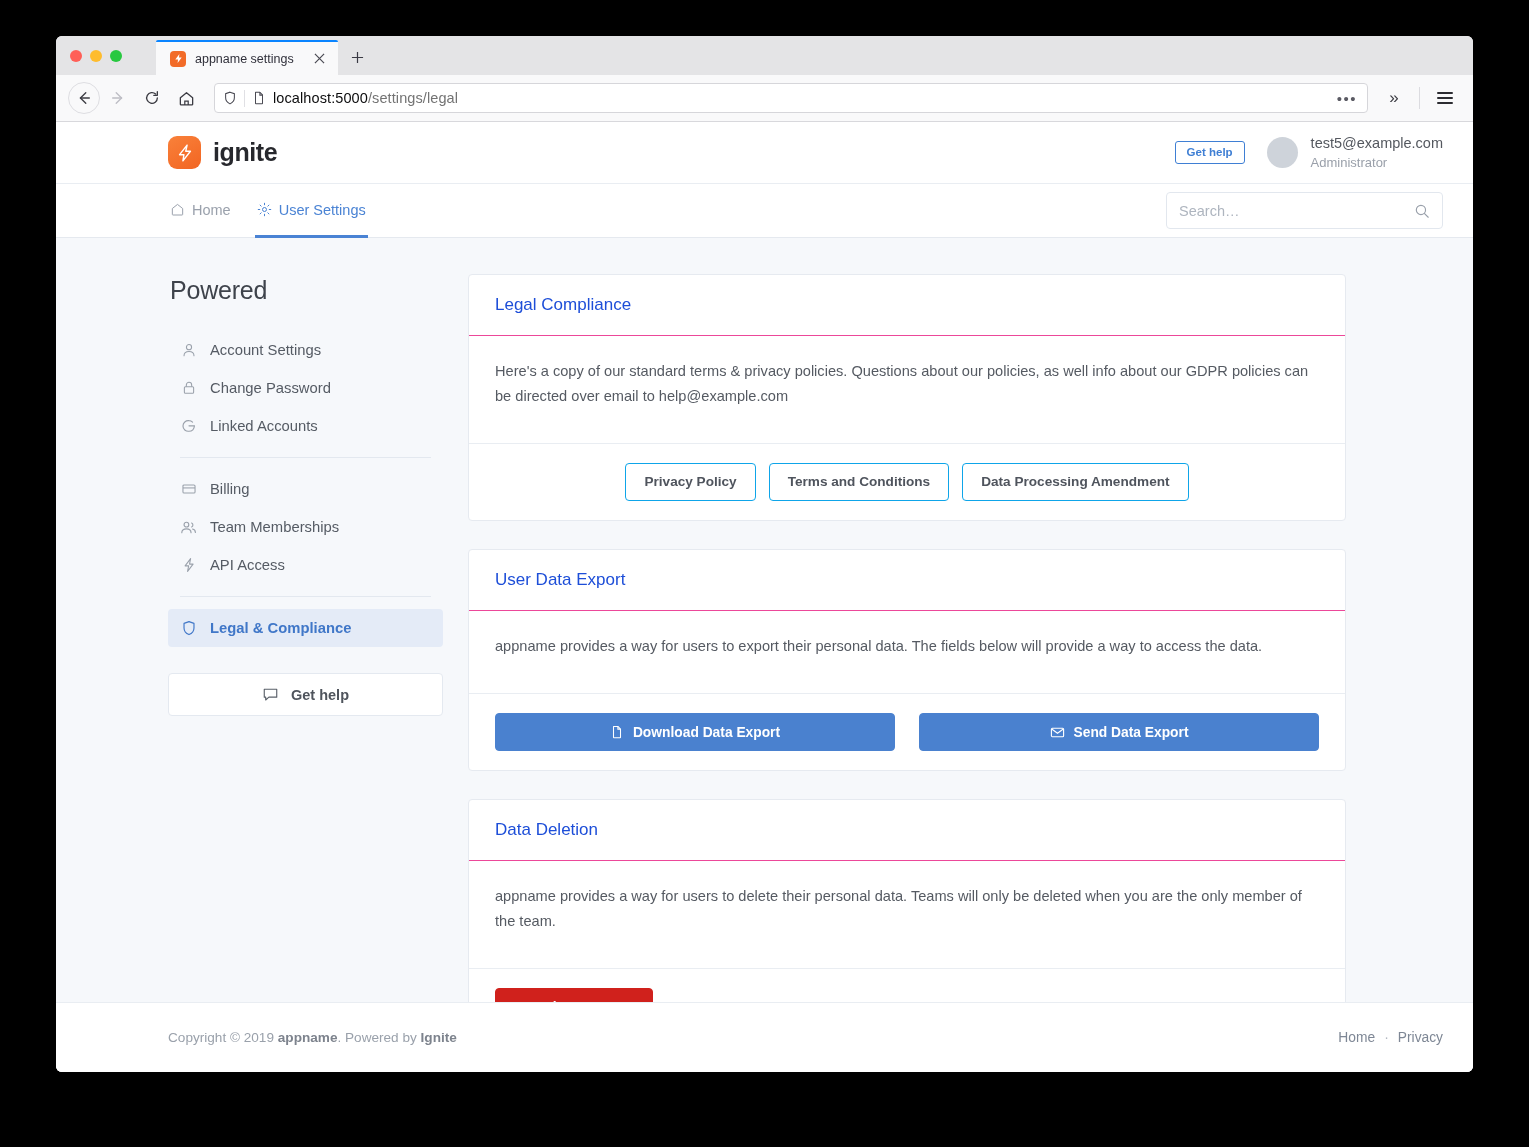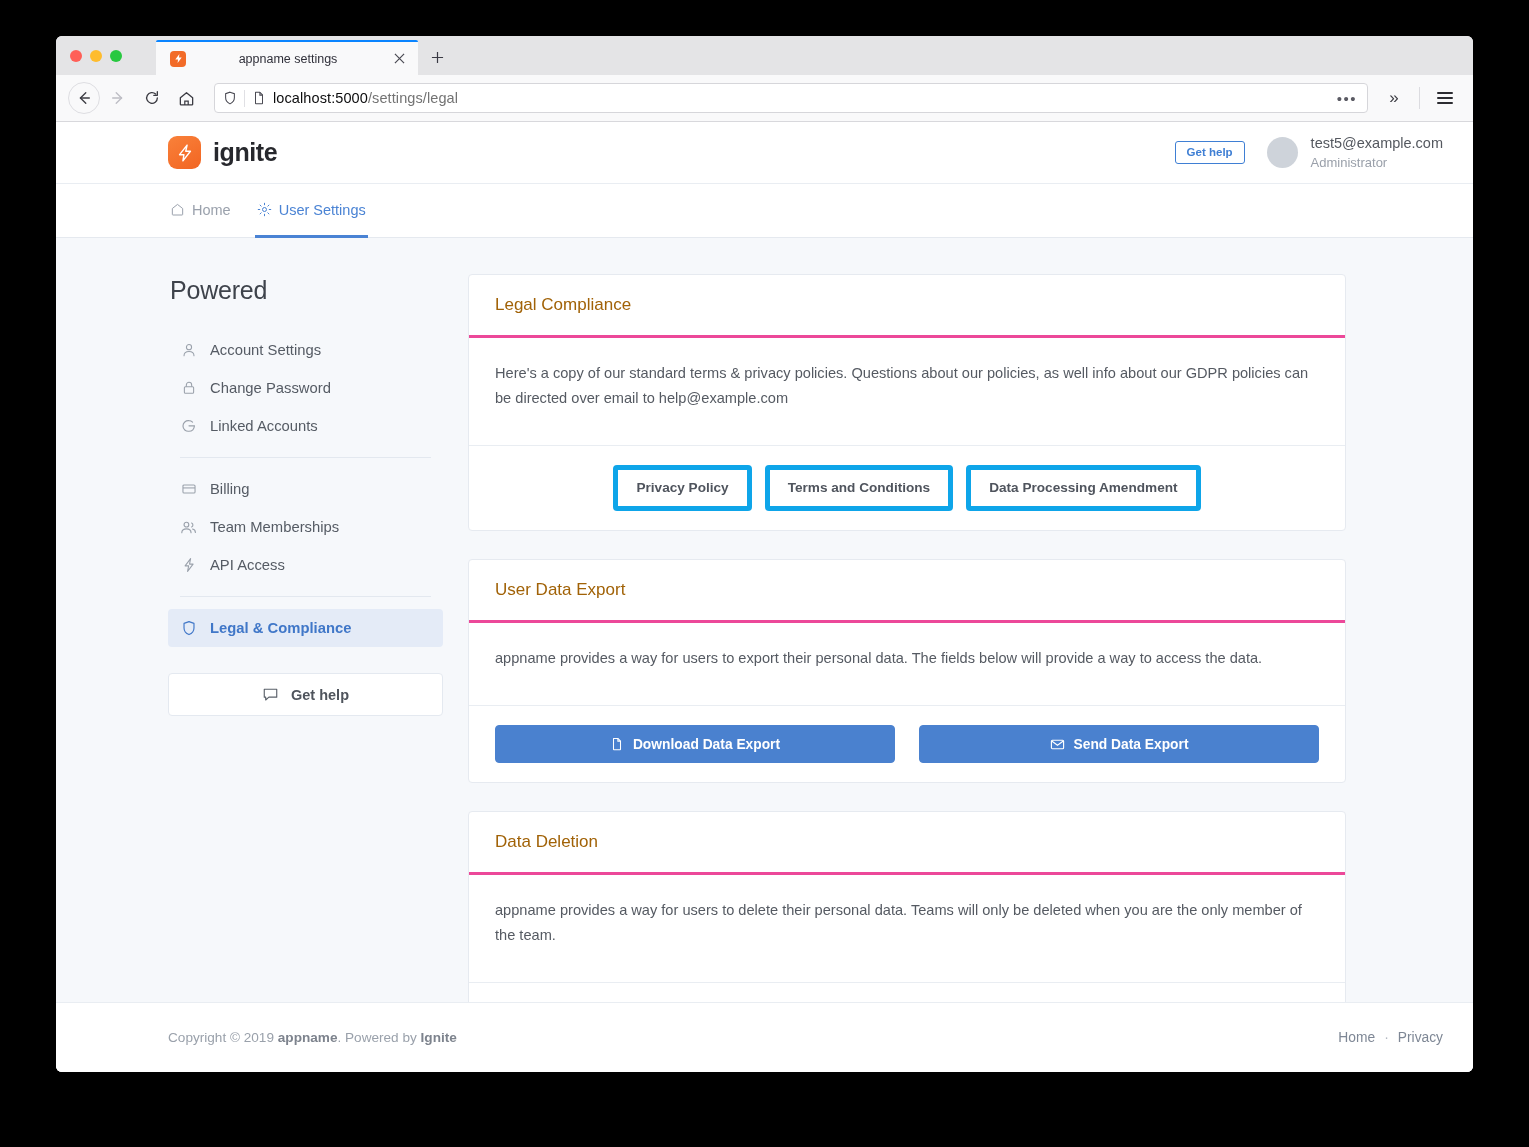--- a/index.html
+++ b/index.html
@@ -36,28 +36,27 @@
     width: 100px;
   }
   .tl { width: 12px; height: 12px; border-radius: 50%; display: block; }
   .tl.red { background: #ff5f57; }
   .tl.yellow { background: #febc2e; }
   .tl.green { background: #28c840; }
 
   .tab {
     position: relative;
     height: 35px;
-    width: 262px;
+    width: 182px;
     background: #f9f9fa;
     display: flex; align-items: center;
     padding: 0 10px 0 14px;
     gap: 9px;
     border-top: 2px solid #0a84ff;
     border-radius: 2px 2px 0 0;
-    text-align: center;
   }
   .favicon {
     width: 16px; height: 16px; border-radius: 4px;
     background: #f26b28;
     display: flex; align-items: center; justify-content: center;
     flex: 0 0 auto;
   }
   .favicon svg { display: block; }
   .tab-title {
     font-size: 12.5px; color: #30303a; flex: 1;
@@ -249,36 +248,36 @@
   
   .content { flex: 1; max-width: 878px; }
   .card {
     background: #ffffff;
     border: 1px solid #e6eaf0;
     border-radius: 4px;
     margin-bottom: 28px;
   }
   .card-head {
     padding: 20px 26px;
-    border-bottom: 3px solid #ec4899;
+    border-bottom: 1px solid #ec4899;
     font-size: 17px;
-    color: #a16207;
+    color: #1d4ed8;
   }
   .card-body {
     padding: 23px 26px 35px;
     border-bottom: 1px solid #e9edf2;
     font-size: 14.6px;
     color: #555a62;
     line-height: 1.68;
   }
   .card-foot { padding: 19px 26px; }
   .card-foot.center { display: flex; justify-content: center; gap: 13px; }
 
   .btn-outline {
-    border: 5px solid #0ea5e9;
+    border: 1px solid #0ea5e9;
     background: #fff;
     border-radius: 4px;
     padding: 11px 18px;
     font-size: 13.6px; font-weight: bold;
     color: #4f545d;
     font-family: "Liberation Sans", sans-serif;
     line-height: 1;
   }
   .btn-row { display: flex; gap: 24px; }
   .btn-primary {
@@ -444,20 +443,31 @@
           <span>Home</span>
         </div>
         <div class="navtab active">
           <span>
             <svg width="15" height="15" viewBox="0 0 18 18">
                 <circle cx="9" cy="9" r="2.4" stroke="currentColor" stroke-width="1.2" fill="none"></circle>
                 <path d="M9 1.5v1.8M9 14.7v1.8M1.5 9h1.8M14.7 9h1.8M3.7 3.7l1.3 1.3M13 13l1.3 1.3M14.3 3.7L13 5M5 13l-1.3 1.3" stroke="currentColor" stroke-width="1.2" stroke-linecap="round"></path>
               </svg>
           </span>
           <span>User Settings</span>
+        </div>
+      </div>
+      <div class="search-wrap">
+        <div class="searchbox">
+          <input type="text" placeholder="Search…" style="">
+          <span style="color:#9aa1ab">
+            <svg width="16" height="16" viewBox="0 0 18 18">
+                <circle cx="7.8" cy="7.8" r="5.2" stroke="currentColor" stroke-width="1.3" fill="none"></circle>
+                <path d="M11.6 11.6L16 16" stroke="currentColor" stroke-width="1.3" stroke-linecap="round"></path>
+              </svg>
+          </span>
         </div>
       </div>
     </div>
 
     <div class="main">
 
       <div class="sidebar">
         <div class="sidebar-title">Powered</div>
 
         <div class="side-group">

